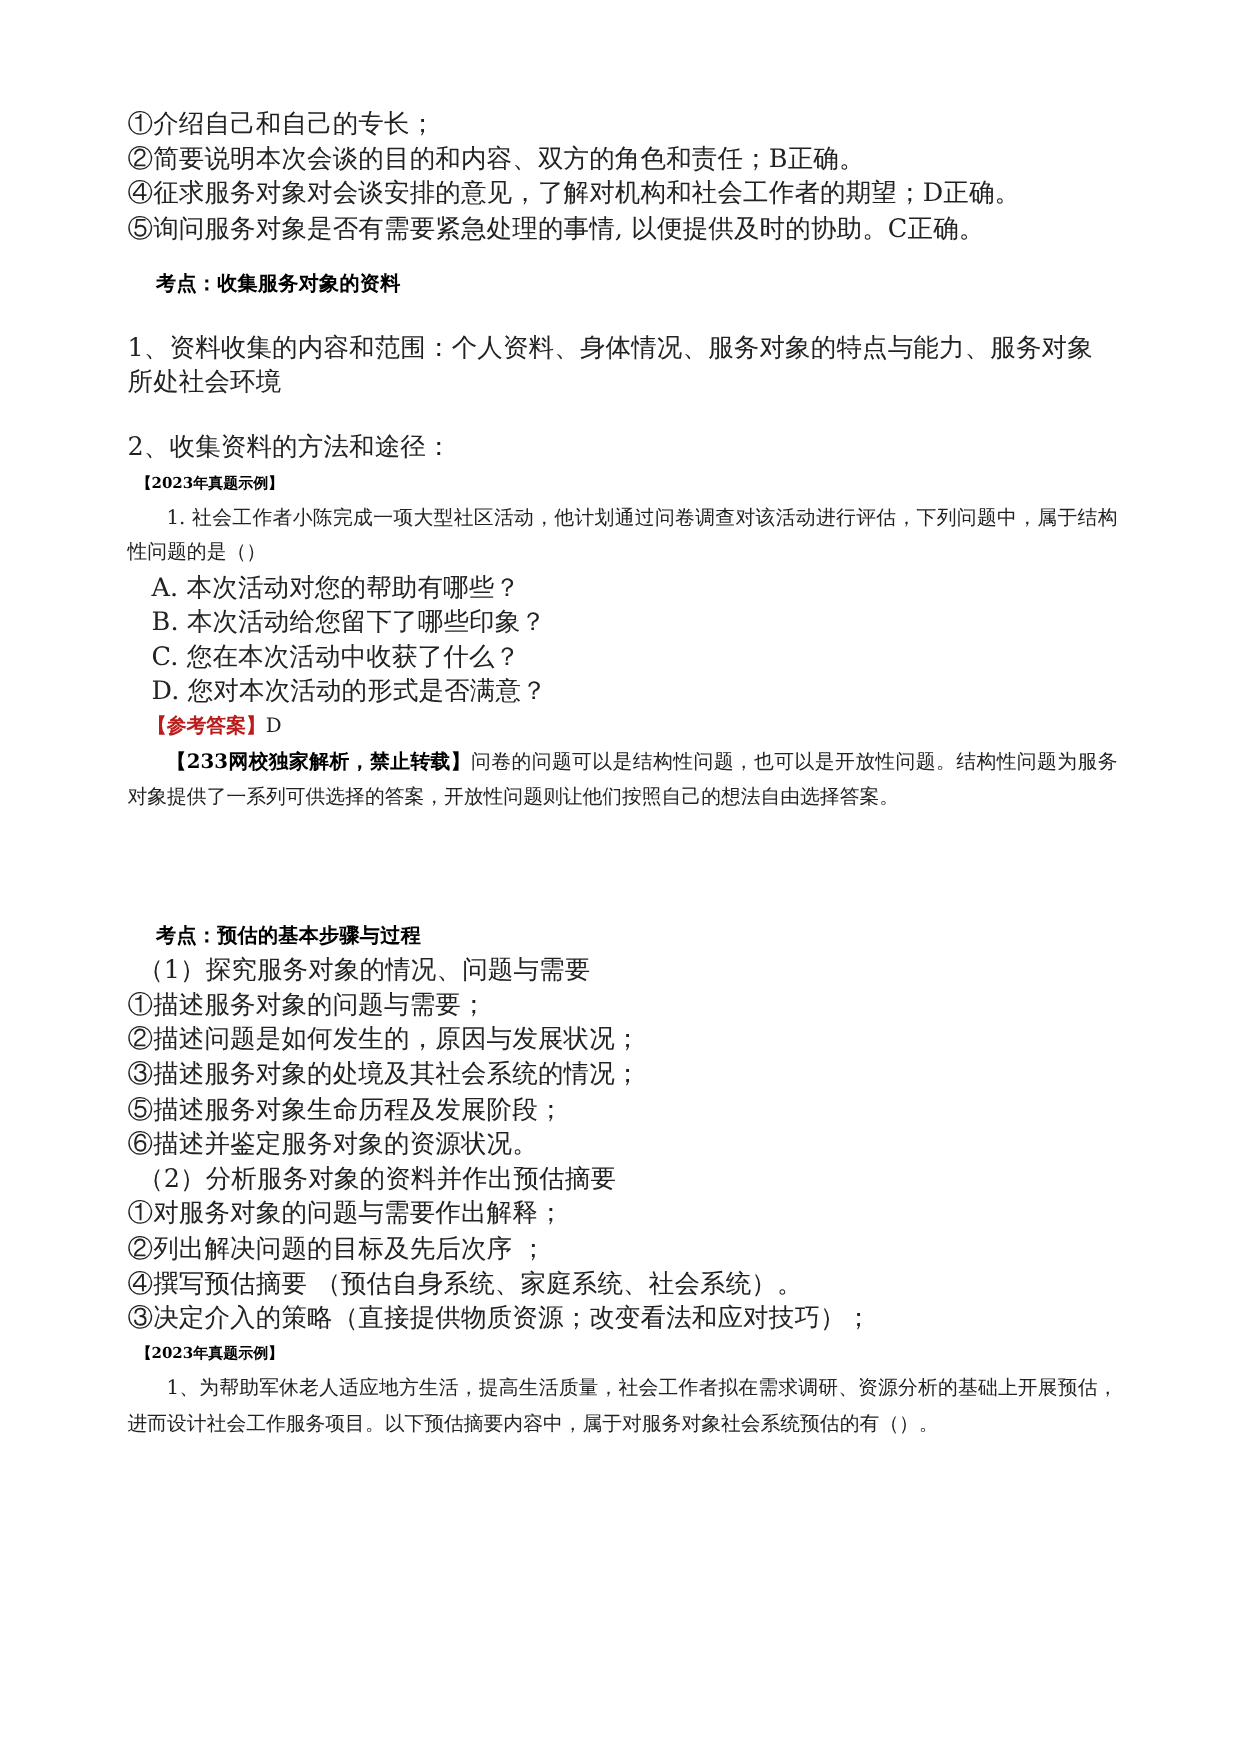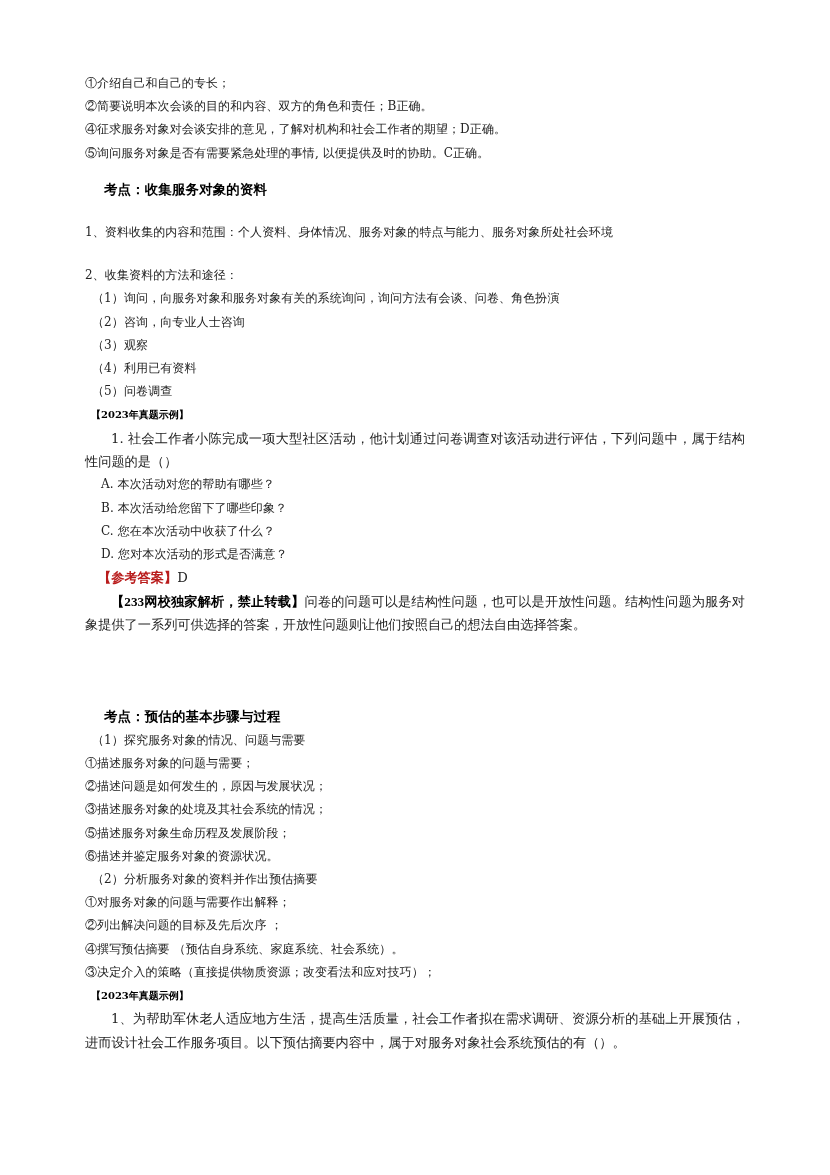--- a/index.html
+++ b/index.html
@@ -21,21 +21,21 @@
     height: 1175px;
     box-sizing: border-box;
     padding: 72px 85px 40px 85px;
     background: #ffffff;
   }
   .doc-body {
     width: 660px;
   }
   
   .line {
-    font-size: 12px;
+    font-size: 17px;
     line-height: 23.2px;
     letter-spacing: 0.1px;
     color: #222222;
     white-space: pre-wrap;
     word-break: break-all;
   }
   
   .line.circled {
     text-indent: 0;
   }
@@ -87,21 +87,20 @@
   .para.answer .lead {
     font-weight: bold;
     color: #b91c1c;
   }
   .para.analysis {
     text-indent: 26px;
   }
   .para.analysis .lead {
     font-weight: bold;
     color: #000000;
-    font-family: Liberation Serif, serif;
   }
   
   .gap-sm { height: 13px; }
   .gap-lg { height: 69px; }
   .block { margin: 0; padding: 0; }
 </style>
 </head>
 <body>
 
 <div class="page">
@@ -116,27 +115,20 @@
 
     <div class="gap-sm"></div>
 
     <div class="heading">考点：收集服务对象的资料</div>
 
     <div class="block">
       <div class="line numbered">1、资料收集的内容和范围：个人资料、身体情况、服务对象的特点与能力、服务对象所处社会环境</div>
       <div class="line numbered">2、收集资料的方法和途径：</div>
     </div>
 
-    <div class="block">
-      <div class="line paren">（1）询问，向服务对象和服务对象有关的系统询问，询问方法有会谈、问卷、角色扮演</div>
-      <div class="line paren">（2）咨询，向专业人士咨询</div>
-      <div class="line paren">（3）观察</div>
-      <div class="line paren">（4）利用已有资料</div>
-      <div class="line paren">（5）问卷调查</div>
-    </div>
 
     <div class="marker">【2023年真题示例】</div>
 
     <p class="para">1. 社会工作者小陈完成一项大型社区活动，他计划通过问卷调查对该活动进行评估，下列问题中，属于结构性问题的是（）</p>
 
     <div class="block">
       <div class="line option">A. 本次活动对您的帮助有哪些？</div>
       <div class="line option">B. 本次活动给您留下了哪些印象？</div>
       <div class="line option">C. 您在本次活动中收获了什么？</div>
       <div class="line option">D. 您对本次活动的形式是否满意？</div>

